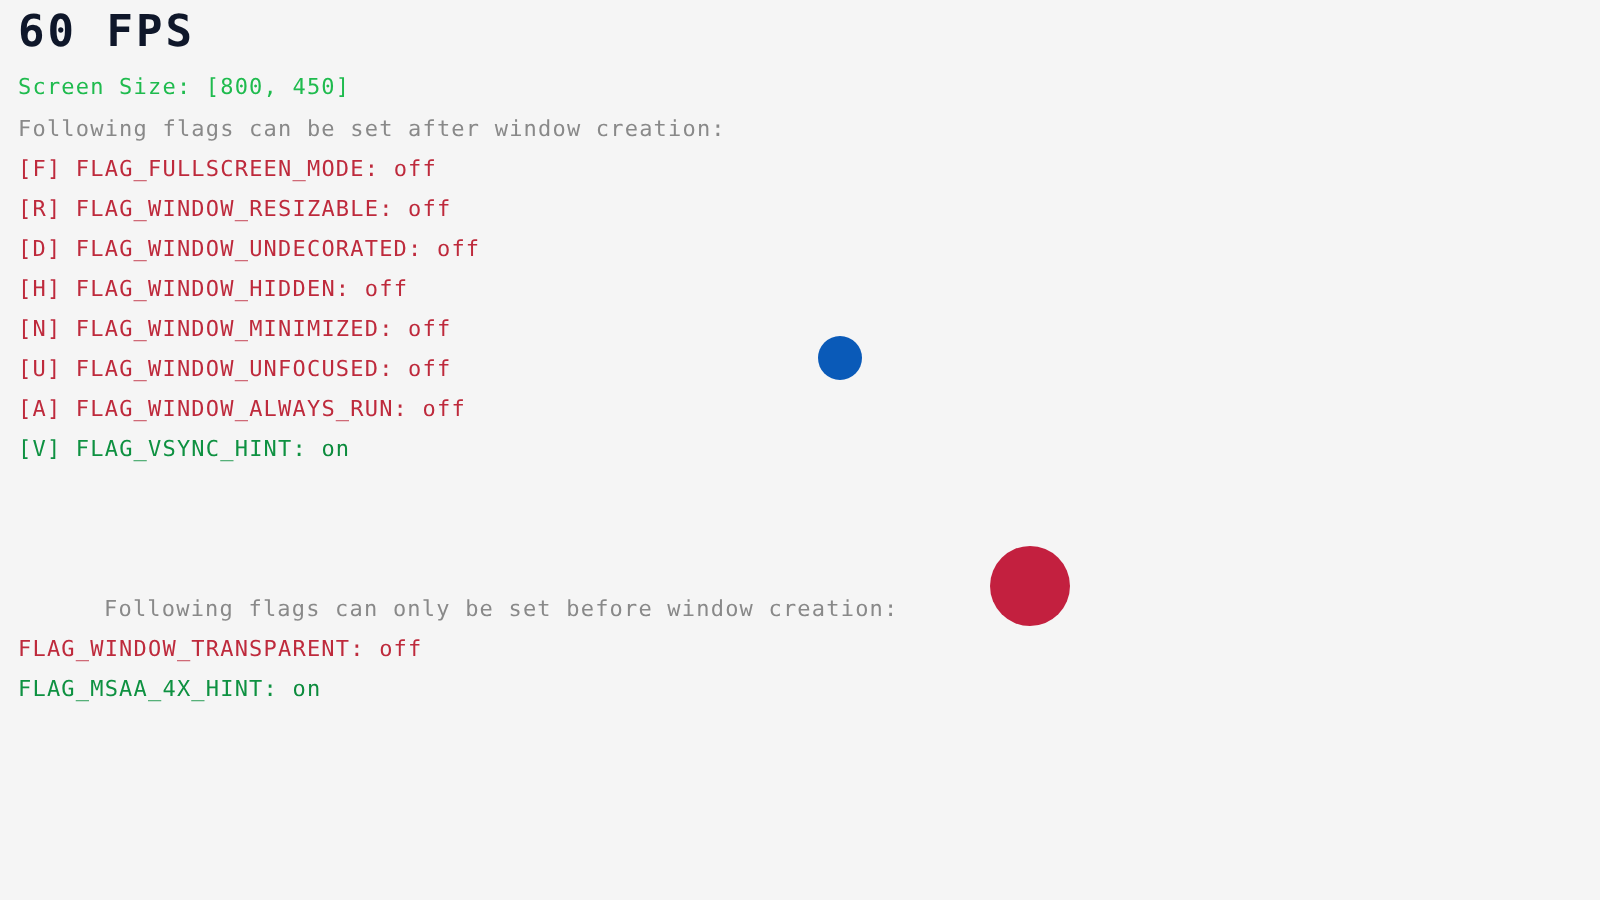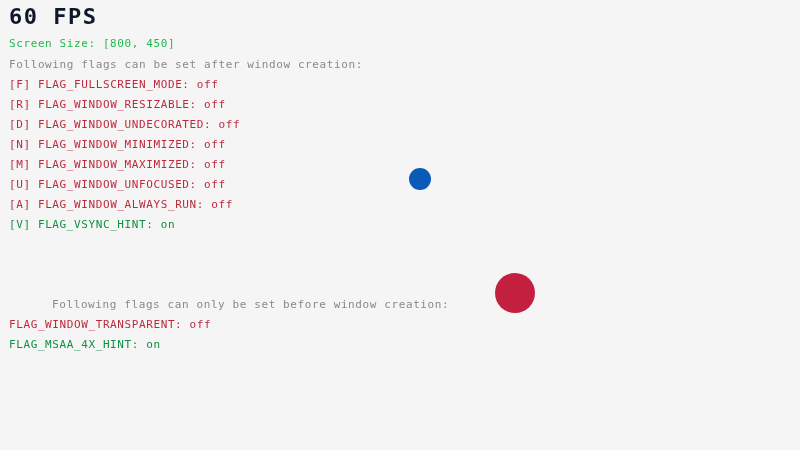--- a/index.html
+++ b/index.html
@@ -110,22 +110,22 @@
   <div class="fps" style="color: #0f172a;">60 FPS</div>
 
   <div class="screensize" style="color: rgb(31, 187, 78);">Screen Size: [800, 450]</div>
 
   <div class="section-head" id="head-after">Following flags can be set after window creation:</div>
 
   <div class="flag-list" id="list-after">
       <div class="flag-row"><span class="key">[F]</span> <span class="label">FLAG_FULLSCREEN_MODE:</span> <span class="value off">off</span></div>
       <div class="flag-row"><span class="key">[R]</span> <span class="label">FLAG_WINDOW_RESIZABLE:</span> <span class="value off">off</span></div>
       <div class="flag-row"><span class="key">[D]</span> <span class="label">FLAG_WINDOW_UNDECORATED:</span> <span class="value off">off</span></div>
+      <div class="flag-row"><span class="key">[H]</span> <span class="label">FLAG_WINDOW_HIDDEN:</span> <span class="value off">off</span></div>
       <div class="flag-row"><span class="key">[N]</span> <span class="label">FLAG_WINDOW_MINIMIZED:</span> <span class="value off">off</span></div>
-      <div class="flag-row"><span class="key">[M]</span> <span class="label">FLAG_WINDOW_MAXIMIZED:</span> <span class="value off">off</span></div>
       <div class="flag-row"><span class="key">[U]</span> <span class="label">FLAG_WINDOW_UNFOCUSED:</span> <span class="value off">off</span></div>
       <div class="flag-row"><span class="key">[A]</span> <span class="label">FLAG_WINDOW_ALWAYS_RUN:</span> <span class="value off">off</span></div>
       <div class="flag-row on-label"><span class="key">[V]</span> <span class="label">FLAG_VSYNC_HINT:</span> <span class="value on">on</span></div>
     </div>
 
   <div class="section-head" id="head-before">Following flags can only be set before window creation:</div>
 
   <div class="flag-list" id="list-before">
       <div class="flag-row"><span class="label">FLAG_WINDOW_TRANSPARENT:</span> <span class="value off">off</span></div>
       <div class="flag-row on-label"><span class="label">FLAG_MSAA_4X_HINT:</span> <span class="value on">on</span></div>

